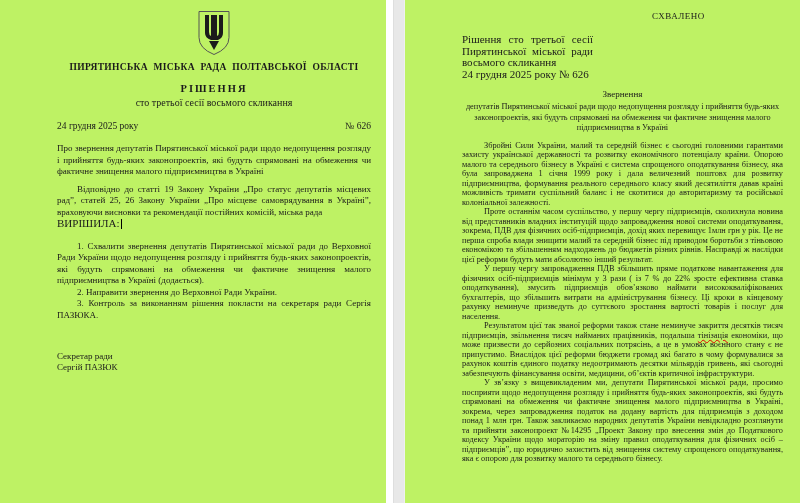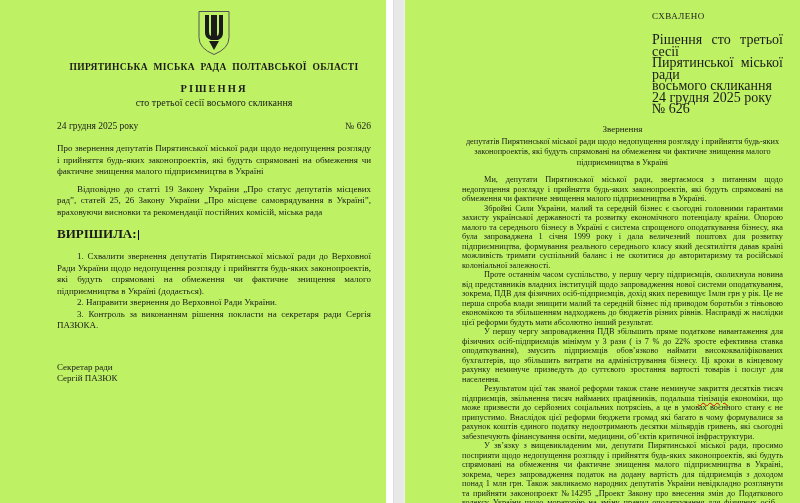--- a/index.html
+++ b/index.html
@@ -17,33 +17,33 @@
   .org-name { margin-top: 6px; text-align: center; font-weight: bold;
               font-size: 9.5px; line-height: 11px; letter-spacing: .3px; word-spacing: 3px; }
   .doc-type { margin-top: 10px; text-align: center; font-weight: bold;
               font-size: 10.5px; line-height: 12px; letter-spacing: 2px; }
   .session  { margin-top: 2px; text-align: center; font-size: 10px; line-height: 11px; }
   .date-row { margin-top: 12px; display: flex; justify-content: space-between;
               font-size: 9.5px; line-height: 12px; }
   .pl-par   { font-size: 9px; line-height: 11.5px; text-align: justify; }
   .subject  { margin-top: 11px; }
   .preamble { margin-top: 6px; text-indent: 20px; }
-  .resolved { margin-top: 10px; font-size: 13px; line-height: 11.5px; font-weight: bold; }
+  .resolved { font-size: 11px; line-height: 11.5px; }
   .cursor   { display: inline-block; width: 1px; height: 10px; background: #000;
               vertical-align: -2px; margin-left: 1px; }
   .items    { margin-top: 11px; }
   .items p  { text-indent: 20px; }
   .sig-row  { display: flex; justify-content: space-between; font-size: 9px; line-height: 11px; }
   .sig-left  { margin-top: 30px; flex-direction: column; }
 
   
   .approved     { margin-top: 11px; margin-left: 190px; font-size: 9px; line-height: 11px;
                   letter-spacing: .5px; }
-  .appr-block   { margin-top: 12px; margin-left: 190px; width: 131px;
-                  font-size: 14px; line-height: 11.5px; }
+  .appr-block   { margin-top: 12px; width: 131px;
+                  font-size: 11px; line-height: 11.5px; }
   .appr-just    { text-align: justify; text-align-last: justify; }
   .appeal-title { margin-top: 9px; text-align: center; font-size: 9px; line-height: 11px; }
   .appeal-sub   { margin-top: 2px; text-align: center; font-size: 8.3px; line-height: 10.5px; }
   .pr-body      { margin-top: 7px; }
   .pr-body p    { font-size: 8.3px; line-height: 9.5px; text-align: justify; text-indent: 22px; }
   .misspell     { text-decoration: underline; text-decoration-style: wavy;
                   text-decoration-color: #e00000; text-decoration-thickness: 1px;
                   text-underline-offset: 1px; }
 </style>
 </head>
@@ -97,21 +97,20 @@
     <div class="appr-just">Рішення сто третьої сесії</div>
     <div class="appr-just">Пирятинської міської ради</div>
     <div>восьмого скликання</div>
     <div>24 грудня 2025 року № 626</div>
   </div>
 
   <div class="appeal-title">Звернення</div>
   <div class="appeal-sub">депутатів Пирятинської міської ради щодо недопущення розгляду і прийняття будь-яких законопроектів, які будуть спрямовані на обмеження чи фактичне знищення малого підприємництва в Україні</div>
 
   <div class="pr-body">
-    <p>Ми, депутати Пирятинської міської ради, звертаємося з питанням щодо недопущення розгляду і прийняття будь-яких законопроектів, які будуть спрямовані на обмеження чи фактичне знищення малого підприємництва в Україні.</p>
     <p>Збройні Сили України, малий та середній бізнес є сьогодні головними гарантами захисту української державності та розвитку економічного потенціалу країни. Опорою малого та середнього бізнесу в Україні є система спрощеного оподаткування бізнесу, яка була запроваджена 1 січня 1999 року і дала величезний поштовх для розвитку підприємництва, формування реального середнього класу який десятиліття давав країні можливість тримати суспільний баланс і не скотитися до авторитаризму та російської колоніальної залежності.</p>
     <p>Проте останнім часом суспільство, у першу чергу підприємців, сколихнула новина від представників владних інституцій щодо запровадження нової системи оподаткування, зокрема, ПДВ для фізичних осіб-підприємців, дохід яких перевищує 1млн грн у рік. Це не перша спроба влади знищити малий та середній бізнес під приводом боротьби з тіньовою економікою та збільшенням надходжень до бюджетів різних рівнів. Насправді ж наслідки цієї реформи будуть мати абсолютно інший результат.</p>
     <p>У першу чергу запровадження ПДВ збільшить пряме податкове навантаження для фізичних осіб-підприємців мінімум у 3 рази ( із 7 % до 22% зросте ефективна ставка оподаткування), змусить підприємців обов’язково наймати висококваліфікованих бухгалтерів, що збільшить витрати на адміністрування бізнесу. Ці кроки в кінцевому рахунку неминуче призведуть до суттєвого зростання вартості товарів і послуг для населення.</p>
     <p><span>Результатом цієї так званої реформи також стане неминуче закриття десятків тисяч підприємців, звільнення тисяч найманих працівників, подальша </span><span class="misspell">тінізація</span><span> економіки, що може призвести до серйозних соціальних потрясінь, а це в умовах воєнного стану є не припустимо. Внаслідок цієї реформи бюджети громад які багато в чому формувалися за рахунок коштів єдиного податку недоотримають десятки мільярдів гривень, які сьогодні забезпечують фінансування освіти, медицини, об’єктів критичної інфраструктури.</span></p>
     <p>У зв’язку з вищевикладеним ми, депутати Пирятинської міської ради, просимо посприяти щодо недопущення розгляду і прийняття будь-яких законопроектів, які будуть спрямовані на обмеження чи фактичне знищення малого підприємництва в Україні, зокрема, через запровадження податок на додану вартість для підприємців з доходом понад 1 млн грн. Також закликаємо народних депутатів України невідкладно розглянути та прийняти законопроект №14295 „Проект Закону про внесення змін до Податкового кодексу України щодо мораторію на зміну правил оподаткування для фізичних осіб – підприємців”, що юридично захистить від знищення систему спрощеного оподаткування, яка є опорою для розвитку малого та середнього бізнесу.</p>
   </div>
 
 </div>
 
 </body></html>

